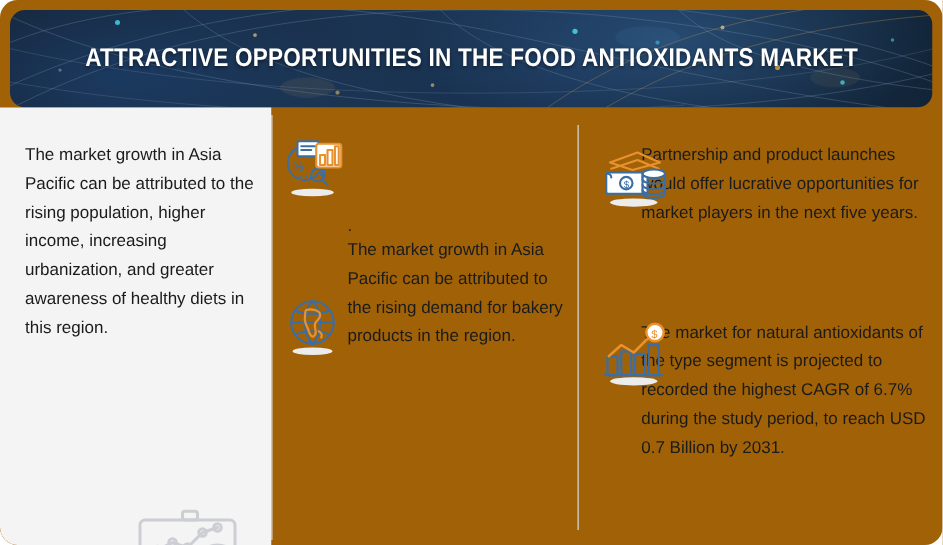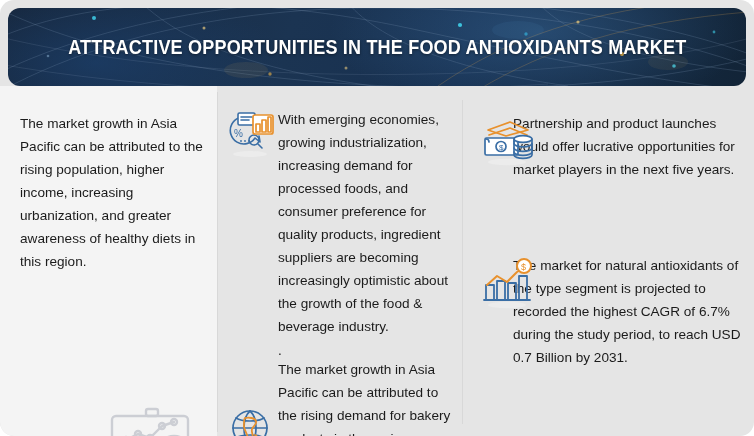--- a/index.html
+++ b/index.html
@@ -10,21 +10,21 @@
   body {
     width: 754px;
     height: 436px;
     font-family: "Liberation Sans", sans-serif;
     overflow: hidden;
   }
   #infographic {
     position: relative;
     width: 754px;
     height: 436px;
-    background: #e5e5e5;
+    background: #a16207;
     border-radius: 14px;
     overflow: hidden;
   }
 
   
   .banner {
     position: absolute;
     left: 8px;
     top: 8px;
     width: 738px;
@@ -255,21 +255,20 @@
           </g>
           <g fill="none" stroke="#e8912d" stroke-width="1.7" stroke-linecap="round" stroke-linejoin="round">
             <rect x="27" y="7" width="20" height="19" rx="2" fill="#ffffff"></rect>
             <rect x="30" y="16" width="4" height="8"></rect>
             <rect x="36" y="12" width="4" height="12"></rect>
             <rect x="42" y="9" width="3" height="15"></rect>
           </g>
           <ellipse cx="24" cy="46" rx="17" ry="3" fill="#ececec"></ellipse>
         </svg>
       </div>
-      <div class="body">With emerging economies, growing industrialization, increasing demand for processed foods, and consumer preference for quality products, ingredient suppliers are becoming increasingly optimistic about the growth of the food &amp; beverage industry.</div>
     </div>
 
     <div class="mid-block mid-block-2">
       <div class="sep-dot">.</div>
       <div class="icon-wrap">
         <svg viewBox="0 0 50 54">
           <g fill="none" stroke="#3a6ea5" stroke-width="1.7" stroke-linecap="round" stroke-linejoin="round">
             <circle cx="24" cy="22" r="17"></circle>
             <path d="M24,5 C16,12 16,32 24,39"></path>
             <path d="M24,5 C32,12 32,32 24,39"></path>

